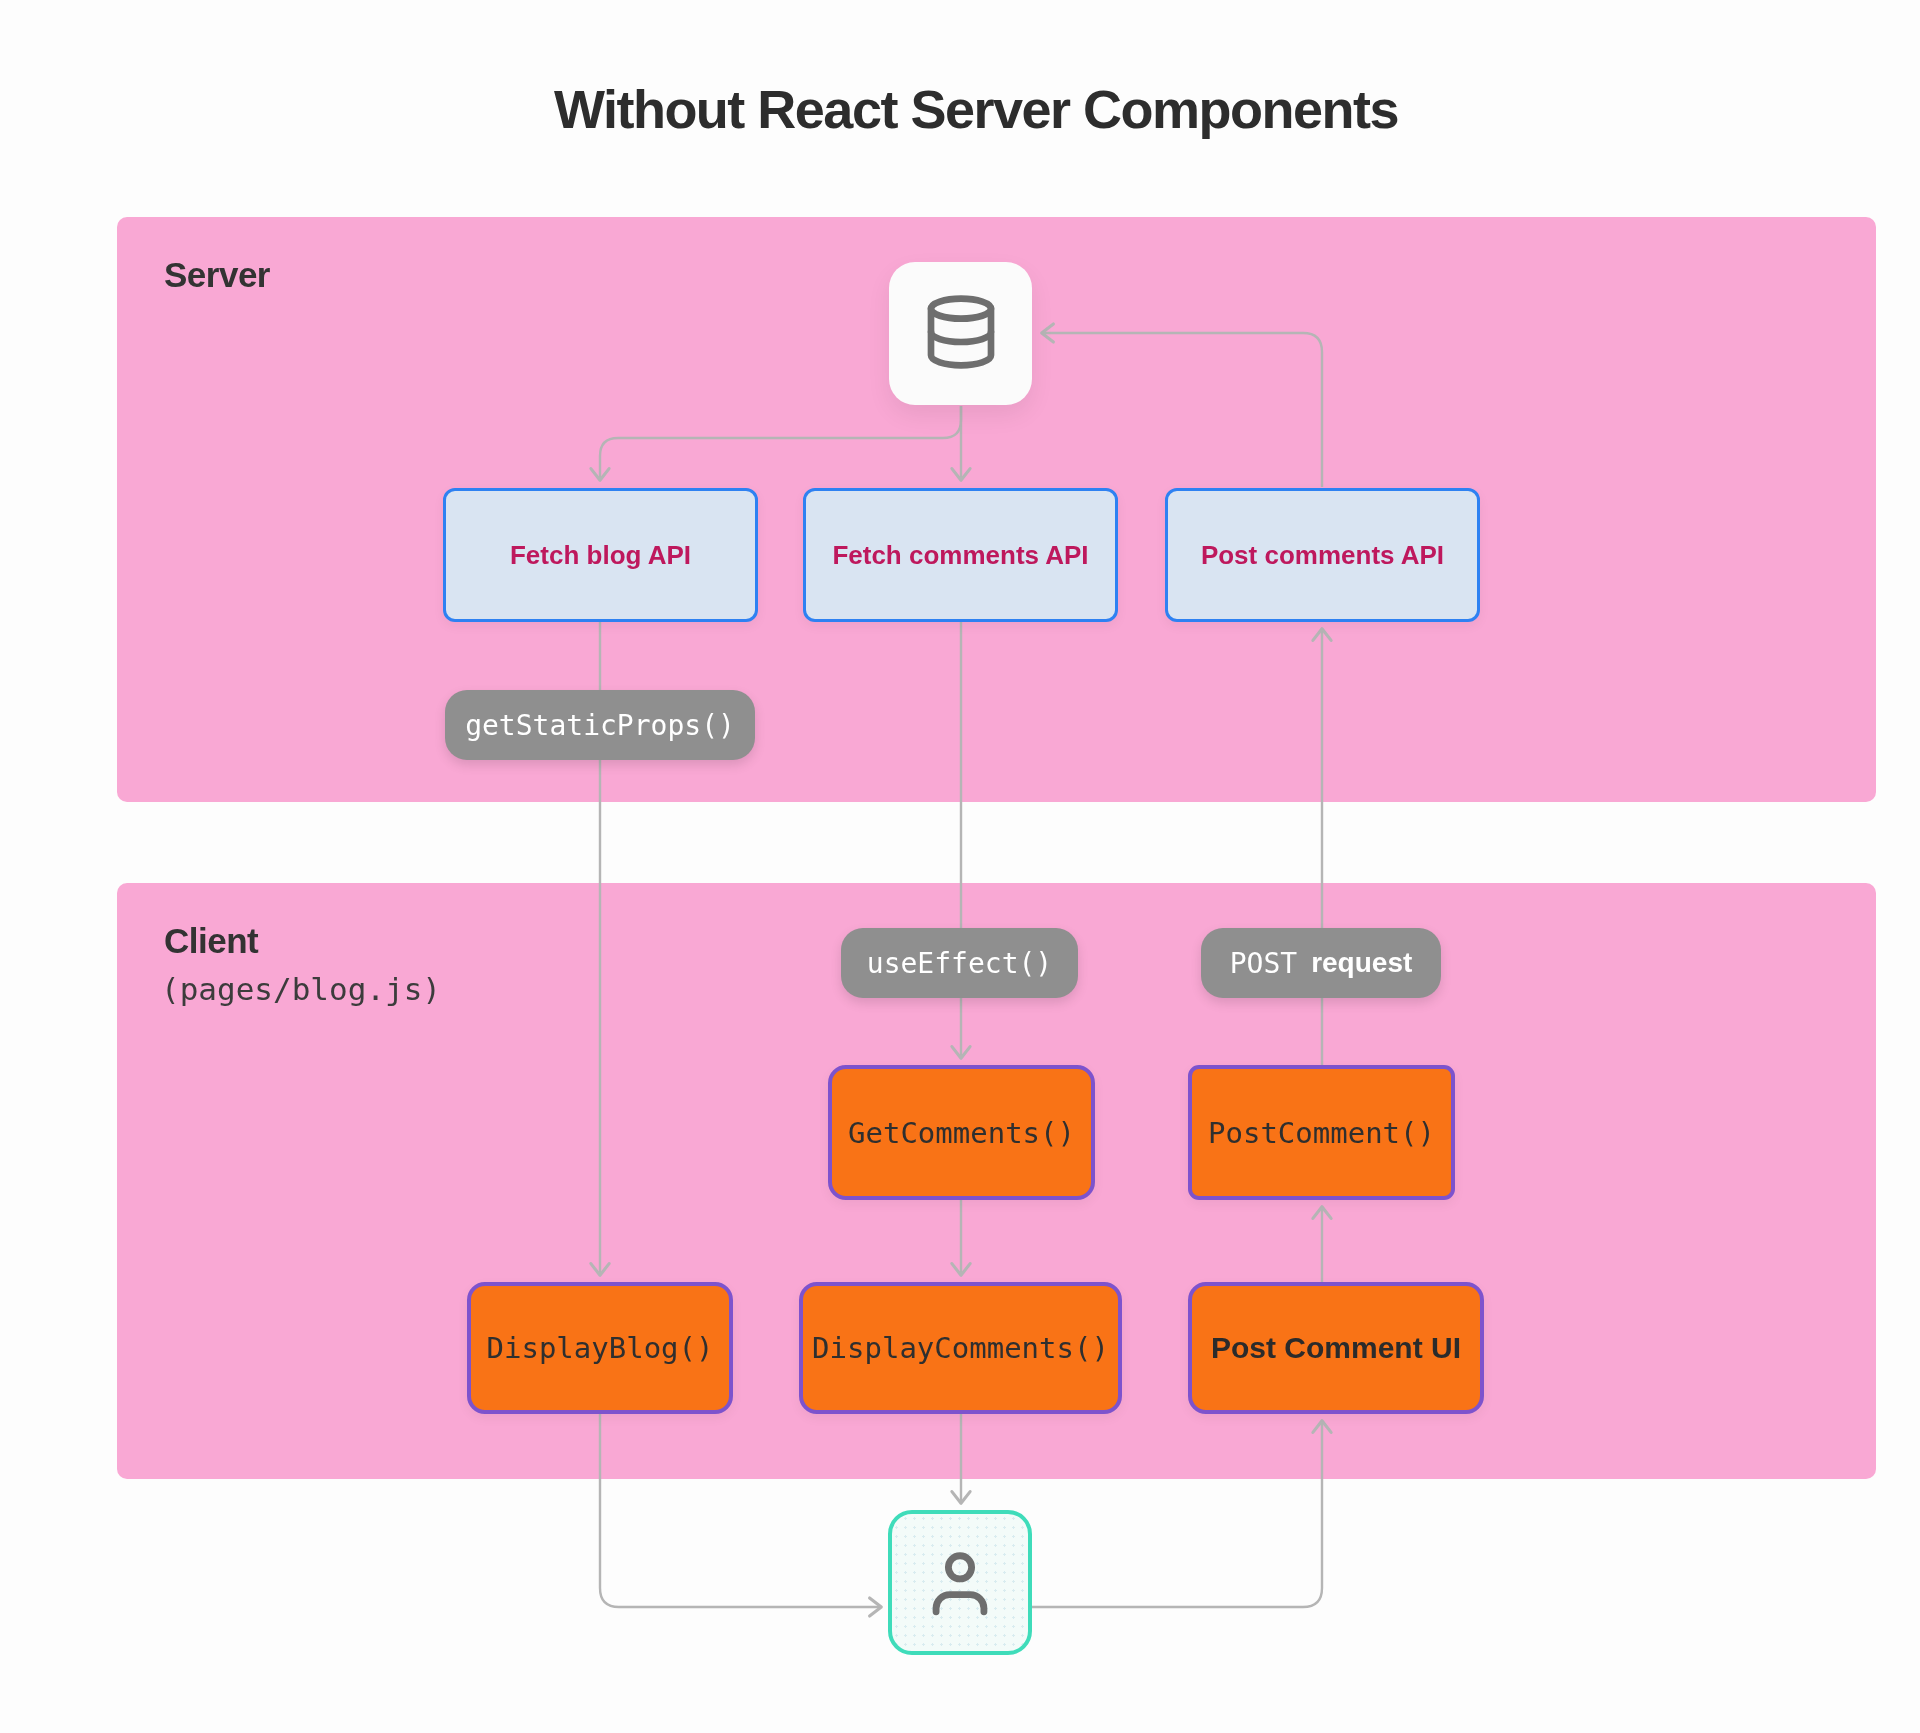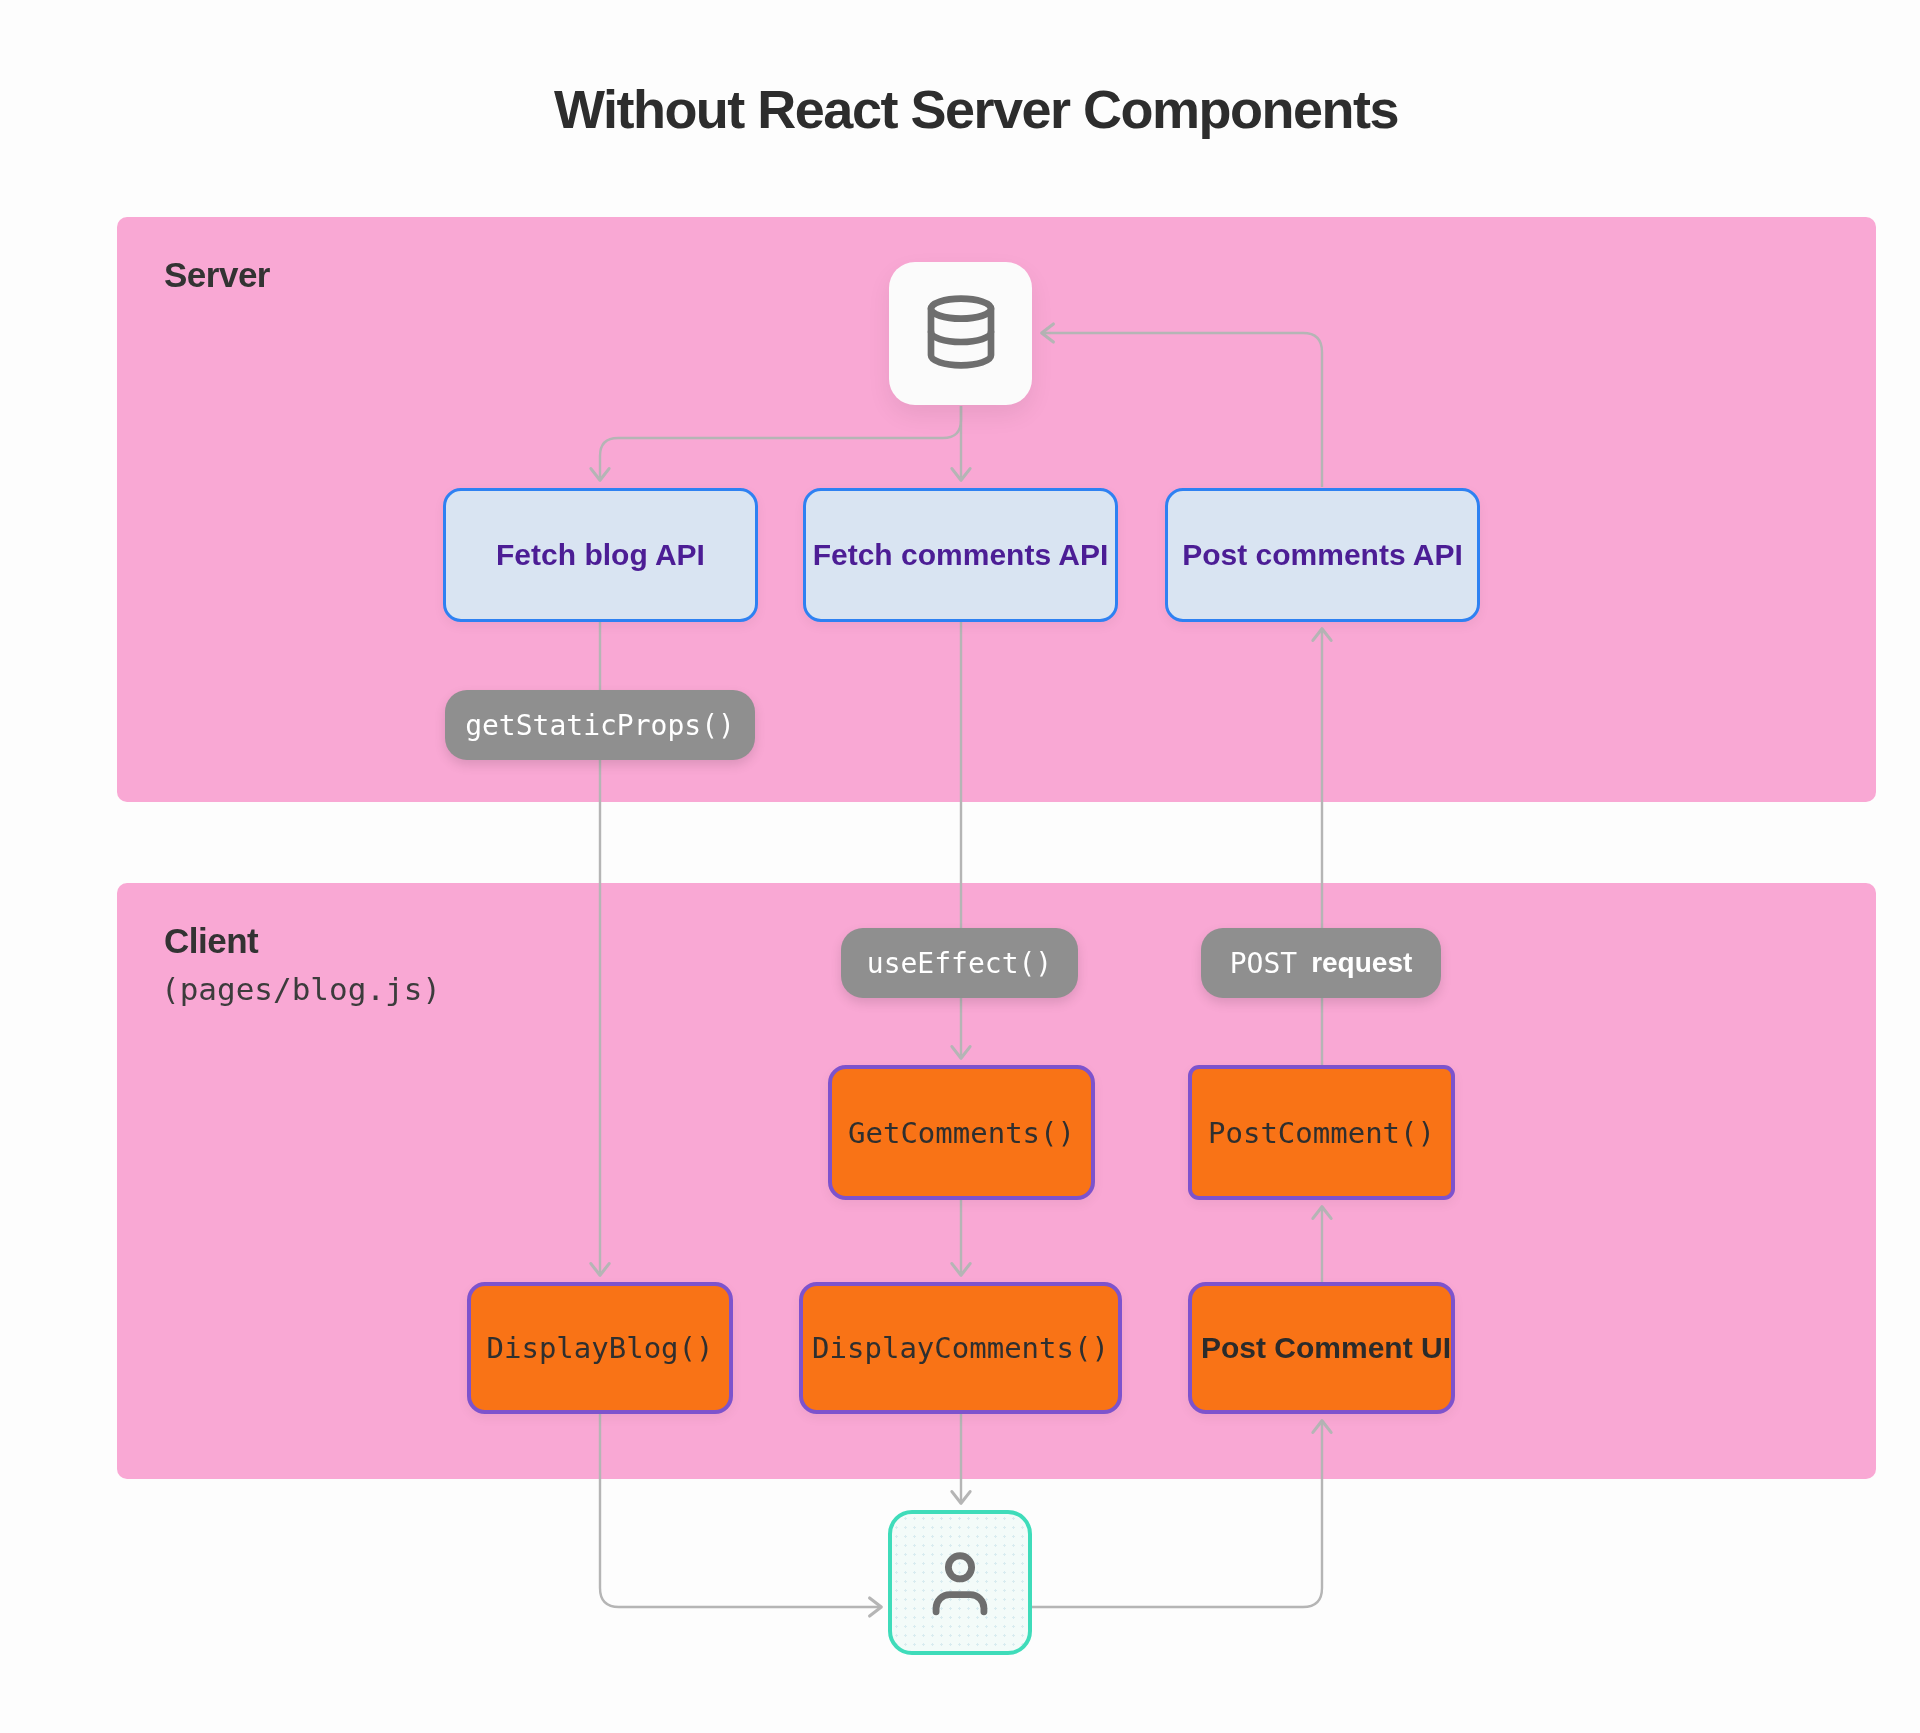--- a/index.html
+++ b/index.html
@@ -46,24 +46,24 @@
   .node {
     position: absolute;
     display: flex;
     align-items: center;
     justify-content: center;
     text-align: center;
   }
   .api-box {
     background: #d9e4f2;
     border: 3px solid #2e81f2;
-    border-radius: 18px;
-    font-size: 30px;
-    font-weight: bold;
-    color: #4c1d95;
+    border-radius: 12px;
+    font-size: 26px;
+    font-weight: bold;
+    color: #be185d;
     box-shadow: 0 4px 12px rgba(0,0,0,0.05);
   }
   .comp-box {
     background: #f97316;
     border: 4px solid #7d53cd;
     border-radius: 18px;
     font-family: "DejaVu Sans Mono", monospace;
     font-size: 29px;
     color: #2f2f2f;
     box-shadow: 0 4px 12px rgba(0,0,0,0.05);
@@ -182,21 +182,21 @@
   <div class="node comp-box" style="left:1188px; top:1065px; width:267px; height:135px;border-radius:11px;">
     <span>PostComment()</span>
   </div>
 
   <div class="node comp-box" style="left:467px; top:1282px; width:266px; height:132px;">
     <span>DisplayBlog()</span>
   </div>
   <div class="node comp-box" style="left:799px; top:1282px; width:323px; height:132px;">
     <span>DisplayComments()</span>
   </div>
-  <div class="node comp-box ui-label" style="left:1188px; top:1282px; width:267px; height:132px;justify-content:flex-end;">
+  <div class="node comp-box ui-label" style="left:1188px; top:1282px; width:296px; height:132px;">
     <span>Post Comment UI</span>
   </div>
 
   <div class="icon-card user-card" style="left:888px; top:1510px; width:144px; height:145px;">
     <span>
       <svg width="82" height="82" viewBox="0 0 24 24" fill="none" stroke="#6e6e6e" stroke-width="2" stroke-linecap="round" stroke-linejoin="round">
         <path d="M19 21v-1a4 4 0 0 0-4-4H9a4 4 0 0 0-4 4v1"></path>
         <circle cx="12" cy="8" r="3.4"></circle>
       </svg>
     </span>

